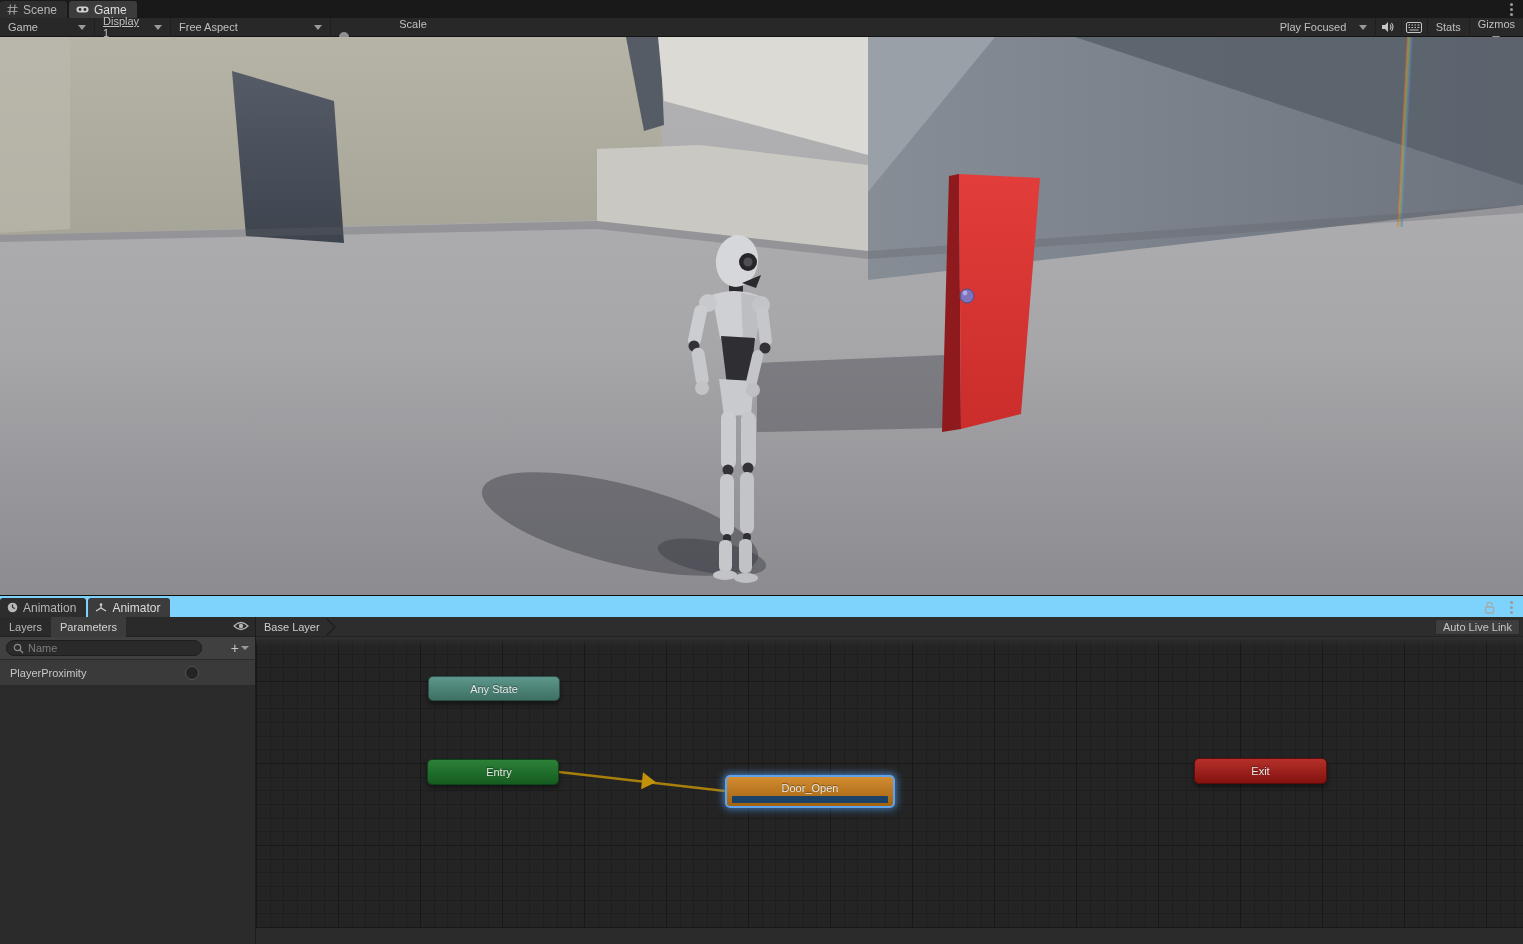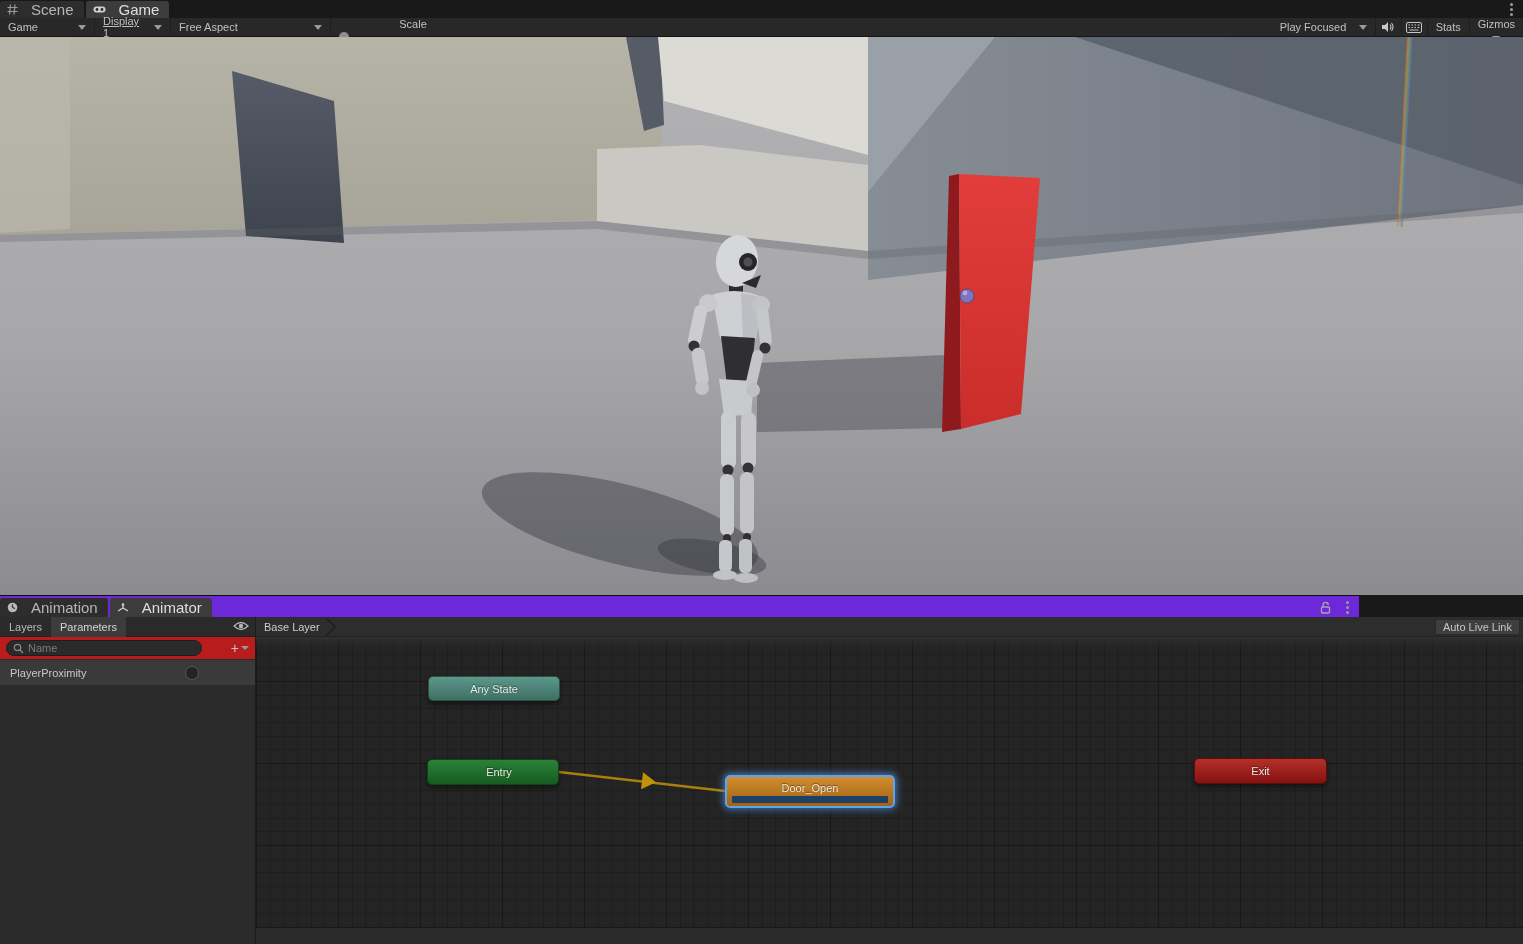--- a/index.html
+++ b/index.html
@@ -3,21 +3,21 @@
 <meta charset="utf-8">
 <style>
   * { margin:0; padding:0; box-sizing:border-box; }
   html,body { background:#191919; }
   body { font-family:"Liberation Sans", sans-serif; color:#c2c2c2; }
   #app { position:relative; width:1523px; height:944px; overflow:hidden; background:#191919; }
   .abs { position:absolute; }
 
   
   #tabbar-top { left:0; top:0; width:1523px; height:18px; background:#191919; display:flex; align-items:flex-end; }
-  .dock-tab { height:17px; display:flex; align-items:center; gap:13px; padding:0 10px 0 7px; font-size:15px;
+  .dock-tab { height:17px; display:flex; align-items:center; gap:5px; padding:0 10px 0 7px; font-size:12px;
               color:#b6b6b6; background:#2d2d2d; margin-right:2px; border-radius:3px 3px 0 0; cursor:default; }
   .dock-tab.active { background:#3c3c3c; color:#dedede; }
   .kebab { width:3px; height:3px; border-radius:50%; background:#9a9a9a;
            box-shadow:0 -5px 0 #9a9a9a, 0 5px 0 #9a9a9a; }
   .kebab-wrap { width:16px; height:16px; display:flex; align-items:center; justify-content:center; }
   #tabbar-top .kebab-wrap { position:absolute; right:4px; top:1px; }
 
   
   #game-toolbar { left:0; top:18px; width:1523px; height:19px; background:#282828; border-bottom:1px solid #141414;
                   display:flex; align-items:center; font-size:11px; color:#c0c0c0; }
@@ -26,34 +26,34 @@
   .dd-arrow { width:0; height:0; border-left:4px solid transparent; border-right:4px solid transparent; border-top:5px solid #999; }
   .tb-right { margin-left:auto; display:flex; align-items:center; height:19px; }
   .slider-track { width:148px; height:2px; background:#5a5a5a; border-radius:1px; position:relative; }
   .slider-knob { position:absolute; left:0px; top:-4px; width:10px; height:10px; border-radius:50%; background:#8f8f8f; }
   .icon-btn { width:26px; height:19px; display:flex; align-items:center; justify-content:center; border-right:1px solid #1f1f1f; }
 
   
   #viewport { left:0; top:37px; width:1523px; height:558px; background:#9d9da0; }
 
   
-  #anim-tabbar { left:0; top:595px; width:1359px; height:22px; background:#6d28d9; border-top:1px solid #0e0e0e;
+  #anim-tabbar { left:0; top:595px; width:1523px; height:22px; background:#7dd3fc; border-top:1px solid #0e0e0e;
                  display:flex; align-items:flex-end; }
   #anim-tabbar .dock-tab { height:19px; }
   .anim-tb-right { position:absolute; right:4px; top:3px; display:flex; align-items:center; gap:8px; }
 
   
   #anim-body { left:0; top:617px; width:1523px; height:327px; background:#2b2b2b; }
   #left-panel { left:0; top:0; width:256px; height:327px; background:#2b2b2b; border-right:1px solid #1c1c1c; }
   #lp-tabs { left:0; top:0; width:255px; height:20px; background:#2a2a2a; border-bottom:1px solid #222;
              display:flex; align-items:center; font-size:11px; }
   .lp-tab { height:20px; display:flex; align-items:center; padding:0 9px; color:#bcbcbc; }
   .lp-tab.selected { background:#3c3c3c; color:#d6d6d6; }
   #lp-eye { position:absolute; right:6px; top:3px; }
-  #lp-search-row { left:0; top:20px; width:255px; height:22px; background:#b91c1c; display:flex; align-items:center; padding:0 6px; }
+  #lp-search-row { left:0; top:20px; width:255px; height:22px; background:#404040; display:flex; align-items:center; padding:0 6px; }
   #search-field { flex:0 0 196px; height:16px; background:#2a2a2a; border:1px solid #1d1d1d; border-radius:9px;
                   display:flex; align-items:center; padding:0 6px; gap:4px; }
   #search-field input { background:transparent; border:none; outline:none; color:#cfcfcf; font-size:11px; width:150px;
                         font-family:"Liberation Sans", sans-serif; }
   #search-field input::placeholder { color:#7d7d7d; }
   #add-param { margin-left:auto; display:flex; align-items:center; gap:2px; color:#c6c6c6; font-size:14px; }
   #param-row { left:0; top:43px; width:255px; height:26px; background:#3a3a3a; border-bottom:1px solid #2a2a2a;
                display:flex; align-items:center; font-size:11px; color:#c8c8c8; padding:0 10px; }
   .trigger-radio { position:absolute; left:185px; top:6px; width:14px; height:14px; border-radius:50%;
                    background:#242424; border:1px solid #555; }

